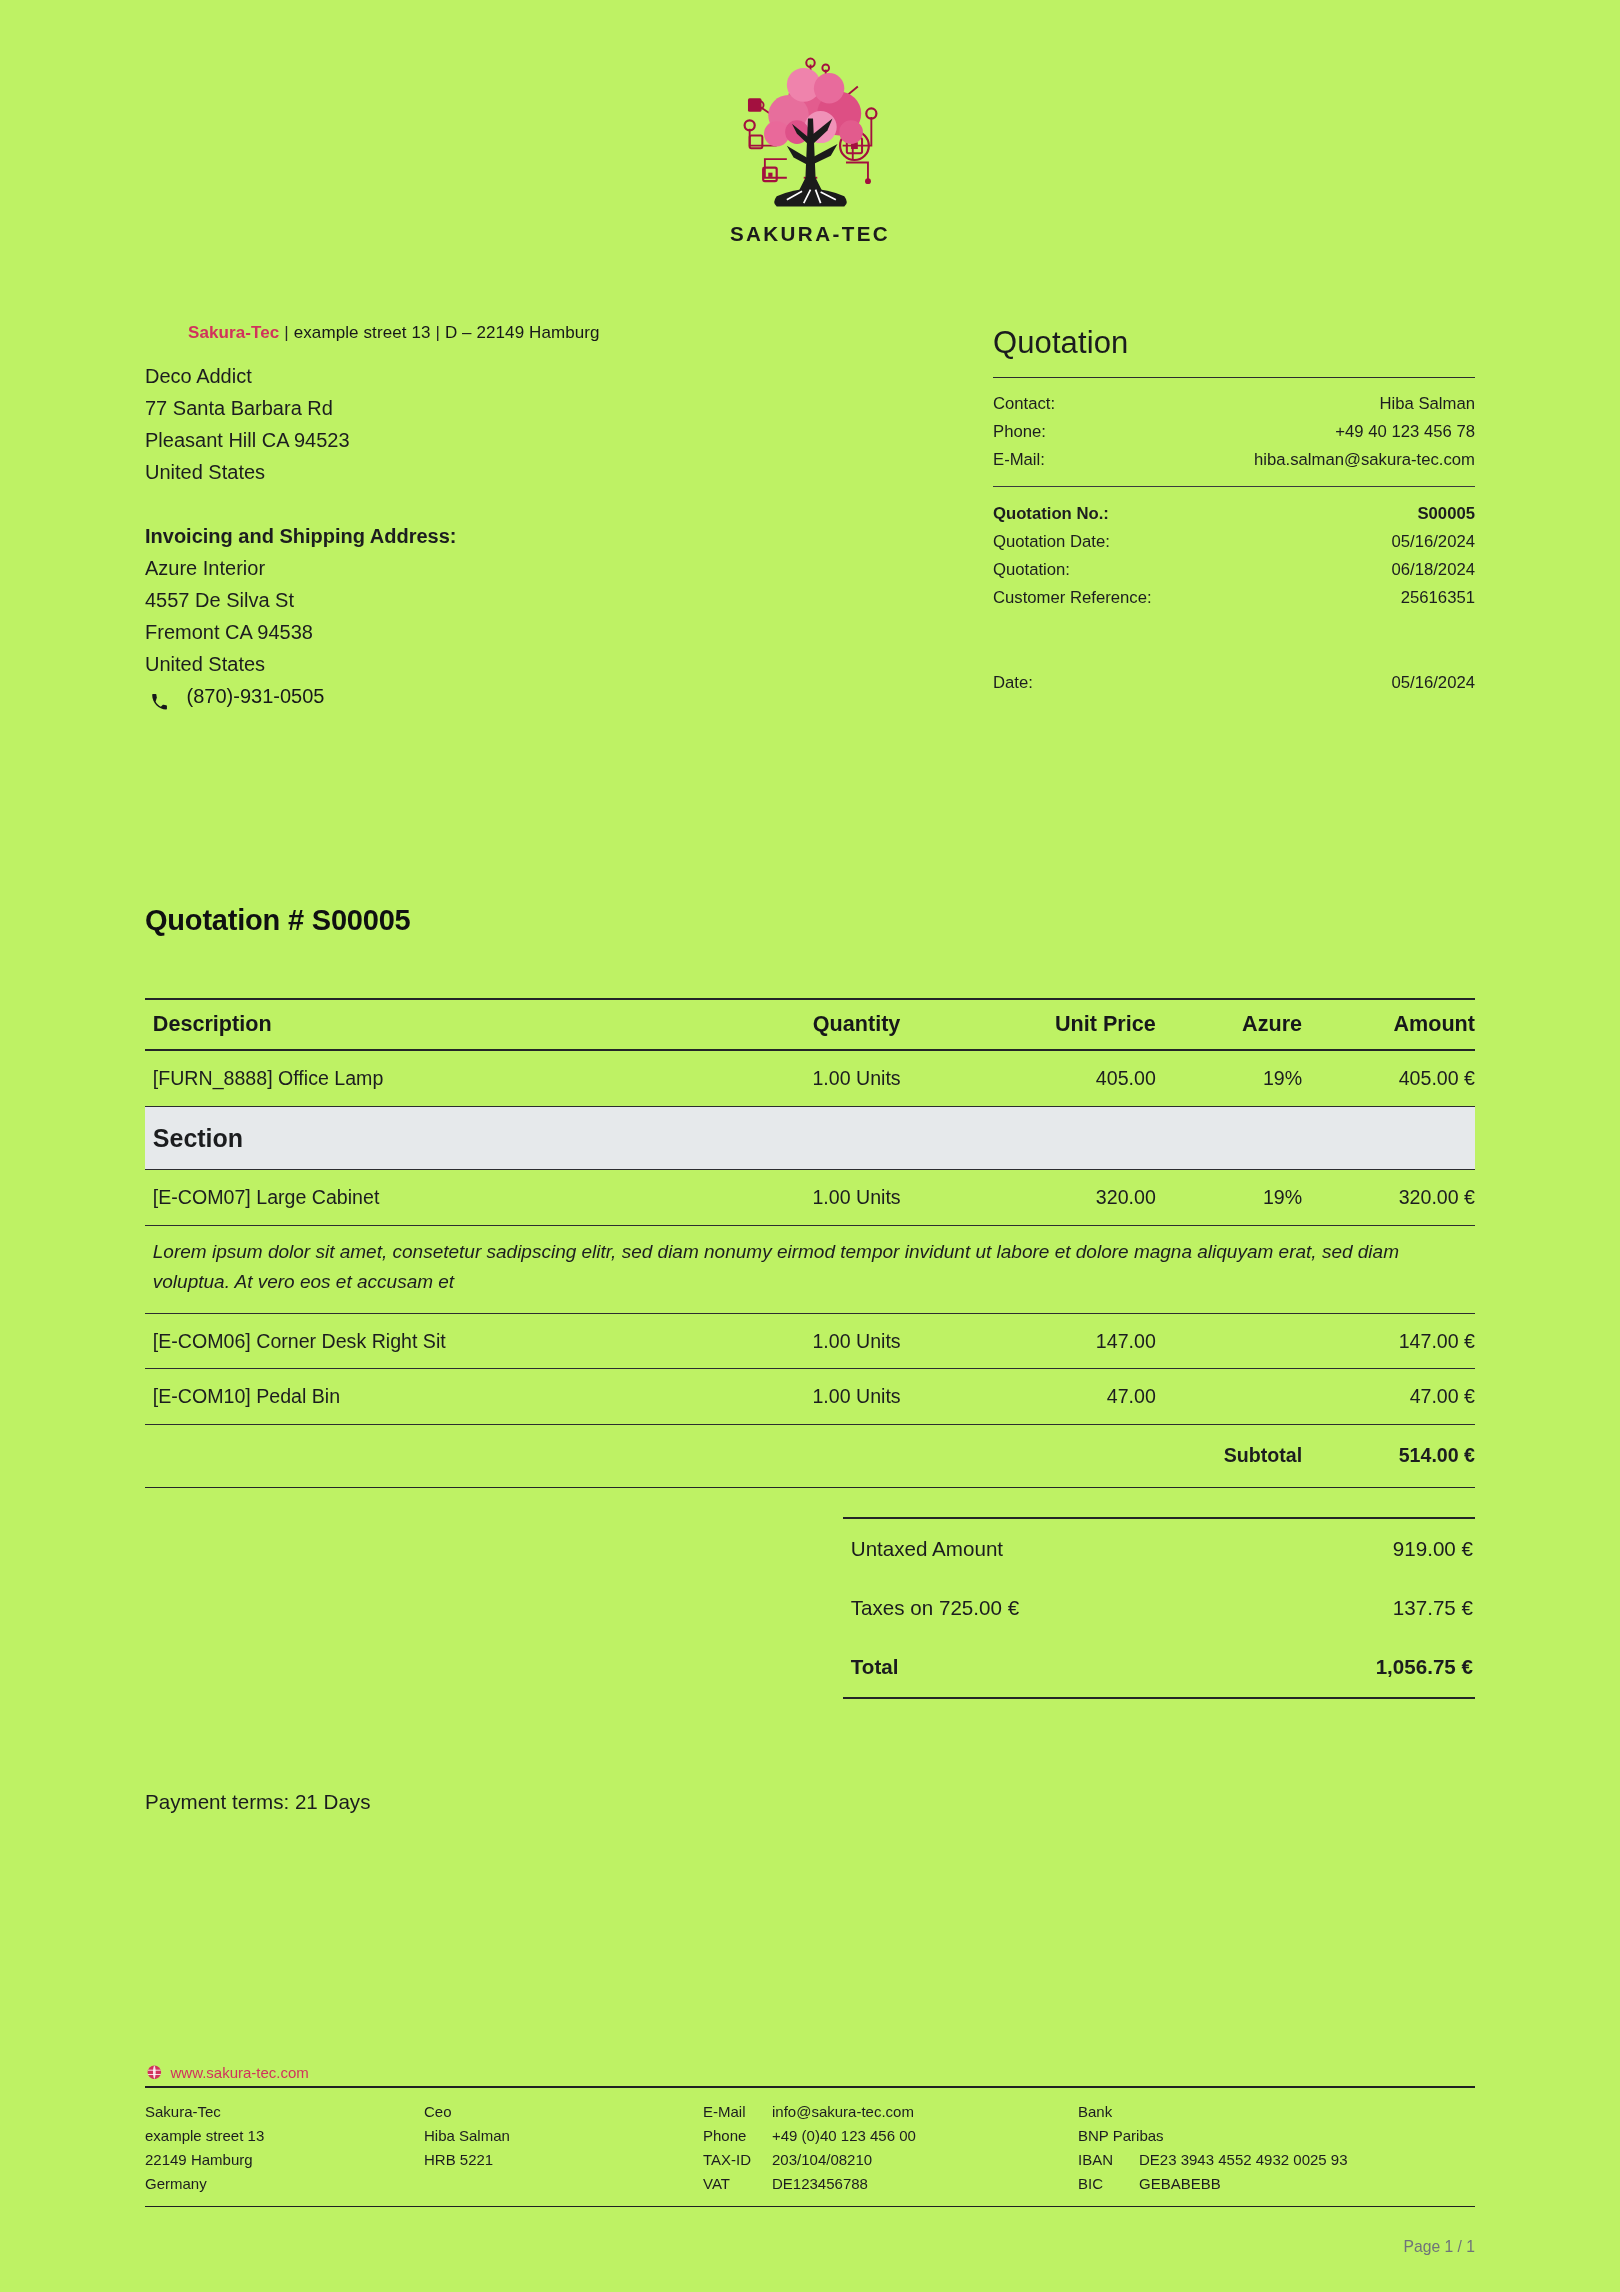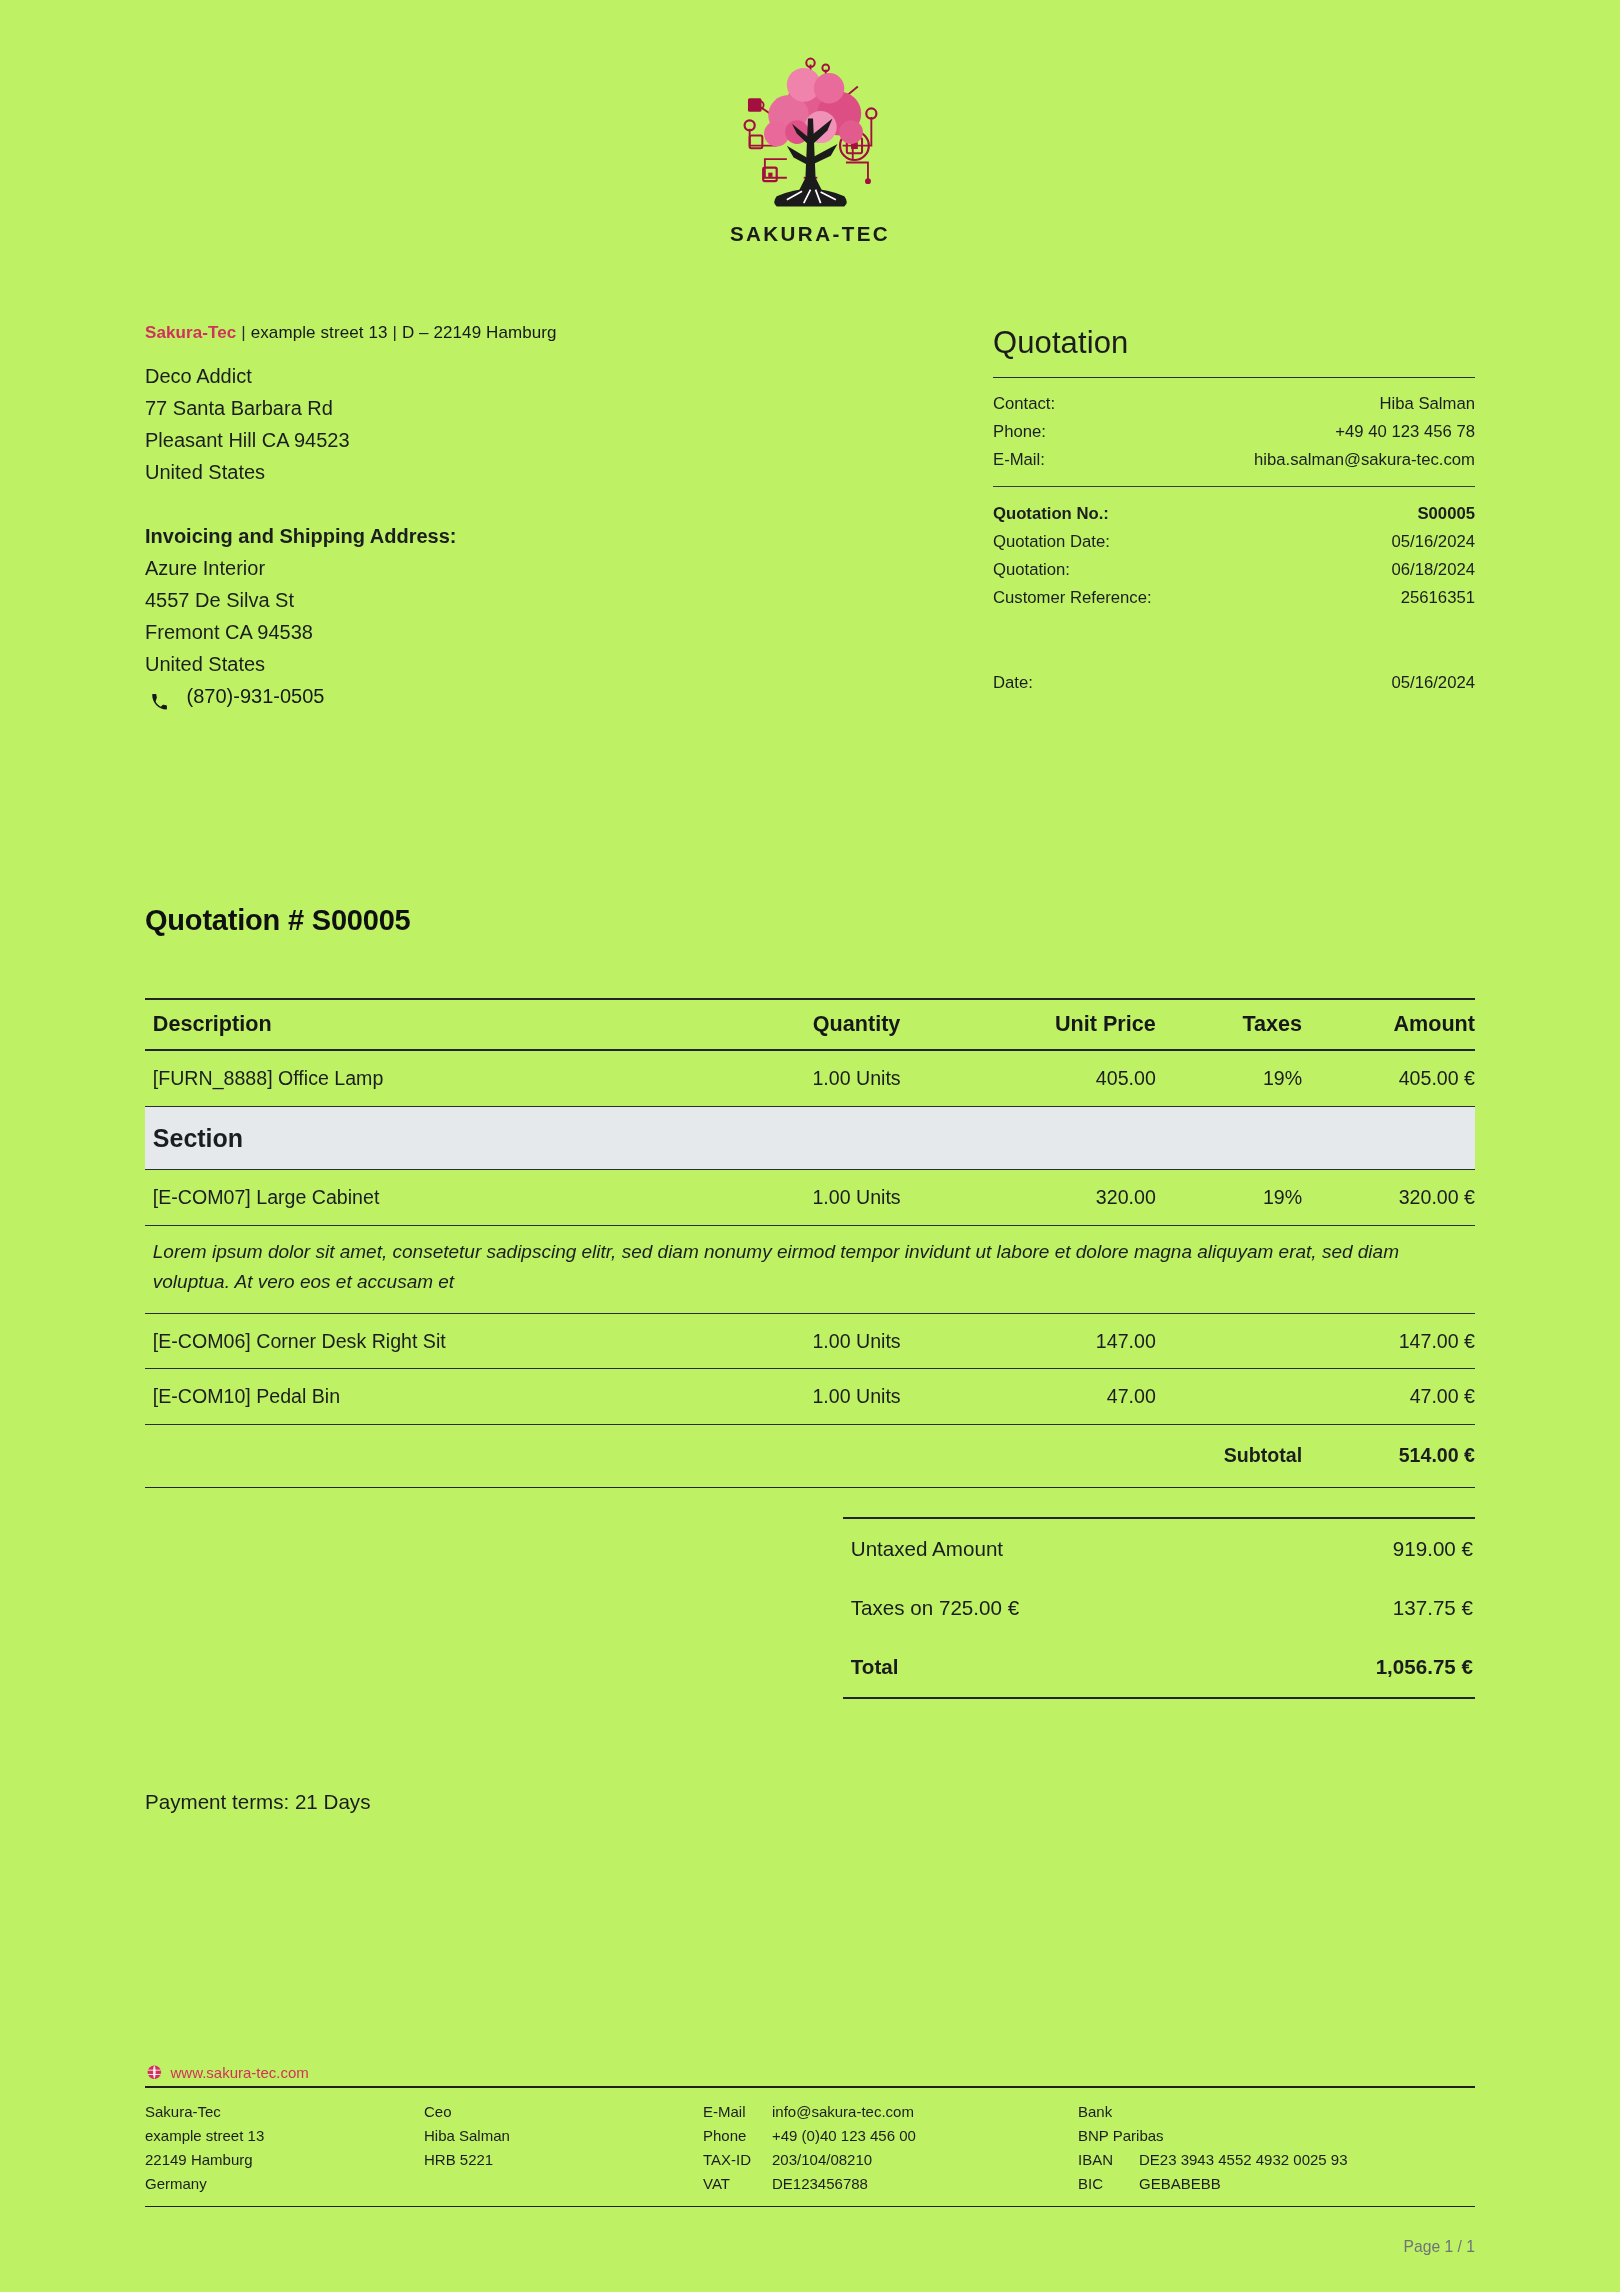--- a/index.html
+++ b/index.html
@@ -59,20 +59,21 @@
     justify-content: space-between;
   }
 
   .addr-col { width: 627px; }
 
   .sender-line {
     font-size: 17px;
     margin-bottom: 16.7px;
     white-space: nowrap;
     letter-spacing: 0.1px;
+    margin-left: 43px;
   }
   .sender-line .brand { color: #d1325c; font-weight: bold; }
   .sender-line .sep { color: #2a2a2a; padding: 0 4.9px; }
 
   .addr-line {
     font-size: 20px;
     line-height: 32px;
     color: #1c1d1f;
   }
   .addr-strong { font-weight: bold; }
@@ -419,21 +420,21 @@
 
   <div class="main-heading">Quotation # S00005</div>
 
   <div class="lines-wrap">
     <table class="lines">
       <thead>
         <tr>
           <th class="c-desc">Description</th>
           <th class="c-qty">Quantity</th>
           <th class="c-price">Unit Price</th>
-          <th class="c-tax">Taxes</th>
+          <th class="c-tax">Azure</th>
           <th class="c-amt">Amount</th>
         </tr>
       </thead>
       <tbody>
         <tr>
           <td class="c-desc">[FURN_8888] Office Lamp</td>
           <td class="c-qty">1.00 Units</td>
           <td class="c-price">405.00</td>
           <td class="c-tax">19%</td>
           <td class="c-amt">405.00 €</td>

